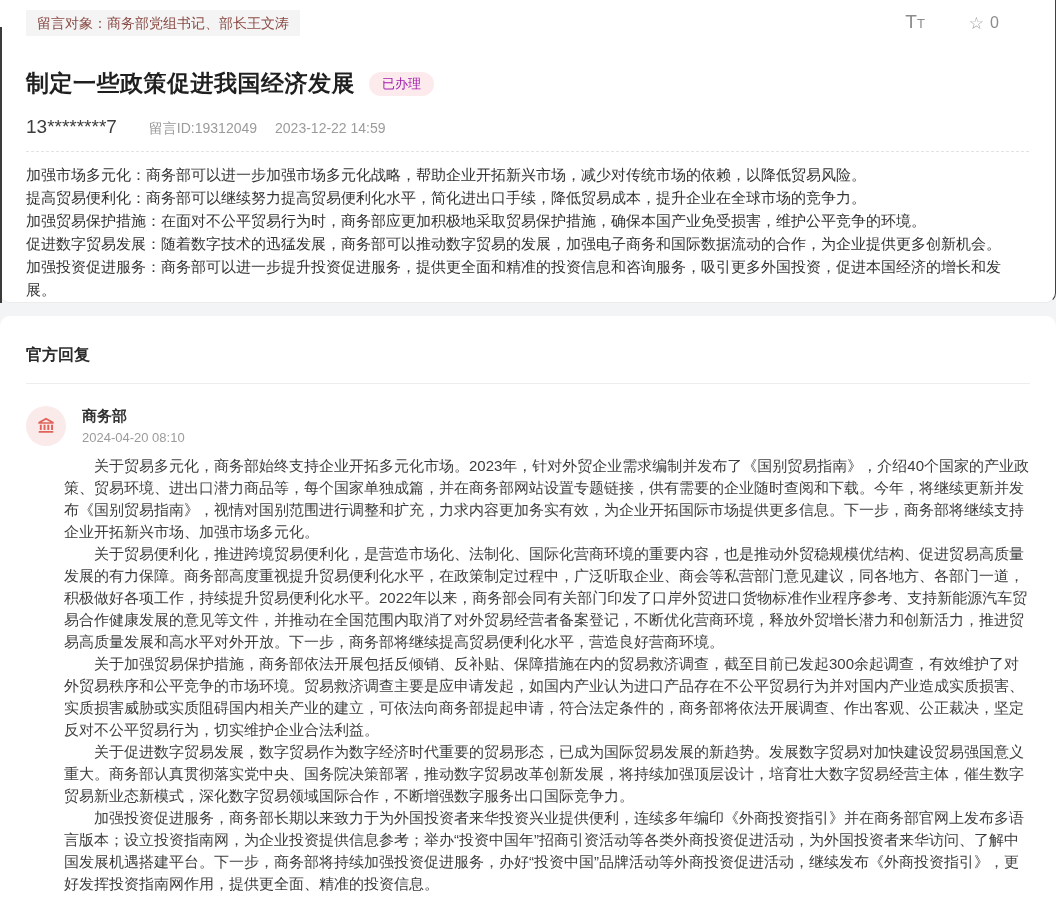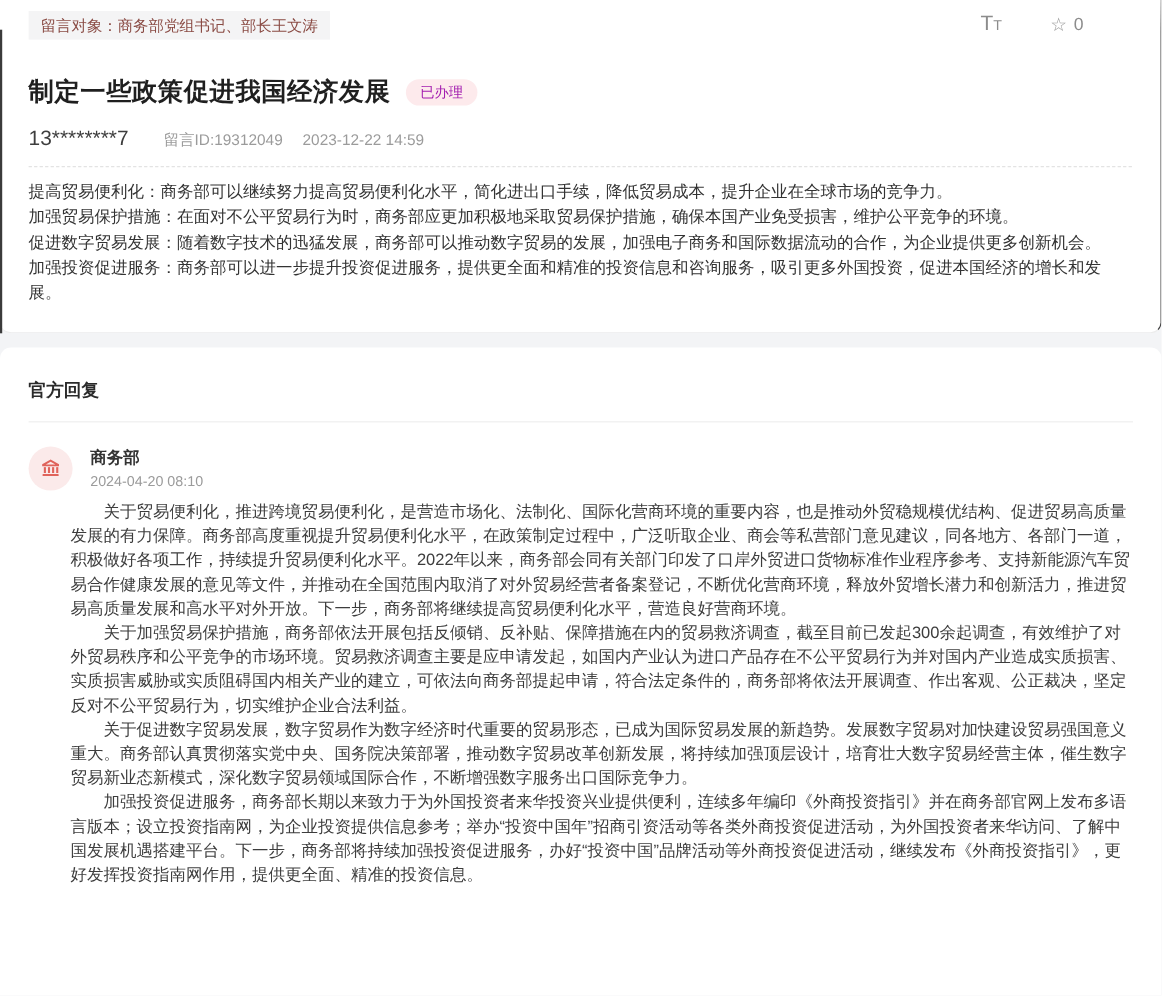--- a/index.html
+++ b/index.html
@@ -24,21 +24,21 @@
     width: 2px; height: 276px; background: #3b3b3b;
   }
   .card-head { position: relative; height: 28px; }
   .target-label {
     display: inline-block;
     background: #f4f4f5; color: #8a4b44;
     font-size: 14px; line-height: 18px;
     padding: 4px 11px;
   }
   .toolbar {
-    position: absolute; right: 44px; top: 2px;
+    position: absolute; right: 30px; top: 2px;
     display: flex; align-items: center; gap: 44px;
     color: #8c8c8c;
   }
   .font-toggle { cursor: pointer; letter-spacing: 0; line-height: 20px; }
   .font-toggle .t-big { font-size: 19px; }
   .font-toggle .t-small { font-size: 13px; }
   .star-group { display: flex; align-items: center; gap: 6px; cursor: pointer; }
   .star-group .star { font-size: 17px; color: #9a9a9a; }
   .star-group .star-count { font-size: 16px; color: #8c8c8c; }
   .title-row { margin-top: 30px; display: flex; align-items: center; gap: 14px; }
@@ -109,20 +109,21 @@
     <h1>制定一些政策促进我国经济发展</h1>
     <span class="badge">已办理</span>
   </div>
   <div class="meta-row">
     <span class="author">13********7</span>
     <span class="meta">留言ID:19312049</span>
     <span class="meta">2023-12-22 14:59</span>
   </div>
   <div class="dashed-divider"></div>
   <div class="message-body">
+    <p>加强市场多元化：商务部可以进一步加强市场多元化战略，帮助企业开拓新兴市场，减少对传统市场的依赖，以降低贸易风险。</p>
     <p>提高贸易便利化：商务部可以继续努力提高贸易便利化水平，简化进出口手续，降低贸易成本，提升企业在全球市场的竞争力。</p>
     <p>加强贸易保护措施：在面对不公平贸易行为时，商务部应更加积极地采取贸易保护措施，确保本国产业免受损害，维护公平竞争的环境。</p>
     <p>促进数字贸易发展：随着数字技术的迅猛发展，商务部可以推动数字贸易的发展，加强电子商务和国际数据流动的合作，为企业提供更多创新机会。</p>
     <p>加强投资促进服务：商务部可以进一步提升投资促进服务，提供更全面和精准的投资信息和咨询服务，吸引更多外国投资，促进本国经济的增长和发展。</p>
   </div>
 </div>
 
 <div class="reply-card">
   <h2>官方回复</h2>
   <div class="solid-divider"></div>
@@ -136,18 +137,19 @@
         <rect x="18.1" y="10.4" width="2.3" height="6.4"></rect>
         <rect x="3.2" y="18" width="17.6" height="2.2" rx="0.6"></rect>
       </svg>
     </div>
     <div class="who">
       <div class="agency">商务部</div>
       <div class="reply-time">2024-04-20 08:10</div>
     </div>
   </div>
   <div class="reply-body">
+    <p>关于贸易多元化，商务部始终支持企业开拓多元化市场。2023年，针对外贸企业需求编制并发布了《国别贸易指南》，介绍40个国家的产业政策、贸易环境、进出口潜力商品等，每个国家单独成篇，并在商务部网站设置专题链接，供有需要的企业随时查阅和下载。今年，将继续更新并发布《国别贸易指南》，视情对国别范围进行调整和扩充，力求内容更加务实有效，为企业开拓国际市场提供更多信息。下一步，商务部将继续支持企业开拓新兴市场、加强市场多元化。</p>
     <p>关于贸易便利化，推进跨境贸易便利化，是营造市场化、法制化、国际化营商环境的重要内容，也是推动外贸稳规模优结构、促进贸易高质量发展的有力保障。商务部高度重视提升贸易便利化水平，在政策制定过程中，广泛听取企业、商会等私营部门意见建议，同各地方、各部门一道，积极做好各项工作，持续提升贸易便利化水平。2022年以来，商务部会同有关部门印发了口岸外贸进口货物标准作业程序参考、支持新能源汽车贸易合作健康发展的意见等文件，并推动在全国范围内取消了对外贸易经营者备案登记，不断优化营商环境，释放外贸增长潜力和创新活力，推进贸易高质量发展和高水平对外开放。下一步，商务部将继续提高贸易便利化水平，营造良好营商环境。</p>
     <p>关于加强贸易保护措施，商务部依法开展包括反倾销、反补贴、保障措施在内的贸易救济调查，截至目前已发起300余起调查，有效维护了对外贸易秩序和公平竞争的市场环境。贸易救济调查主要是应申请发起，如国内产业认为进口产品存在不公平贸易行为并对国内产业造成实质损害、实质损害威胁或实质阻碍国内相关产业的建立，可依法向商务部提起申请，符合法定条件的，商务部将依法开展调查、作出客观、公正裁决，坚定反对不公平贸易行为，切实维护企业合法利益。</p>
     <p>关于促进数字贸易发展，数字贸易作为数字经济时代重要的贸易形态，已成为国际贸易发展的新趋势。发展数字贸易对加快建设贸易强国意义重大。商务部认真贯彻落实党中央、国务院决策部署，推动数字贸易改革创新发展，将持续加强顶层设计，培育壮大数字贸易经营主体，催生数字贸易新业态新模式，深化数字贸易领域国际合作，不断增强数字服务出口国际竞争力。</p>
     <p>加强投资促进服务，商务部长期以来致力于为外国投资者来华投资兴业提供便利，连续多年编印《外商投资指引》并在商务部官网上发布多语言版本；设立投资指南网，为企业投资提供信息参考；举办“投资中国年”招商引资活动等各类外商投资促进活动，为外国投资者来华访问、了解中国发展机遇搭建平台。下一步，商务部将持续加强投资促进服务，办好“投资中国”品牌活动等外商投资促进活动，继续发布《外商投资指引》，更好发挥投资指南网作用，提供更全面、精准的投资信息。</p>
   </div>
 </div>
 
 </body></html>

